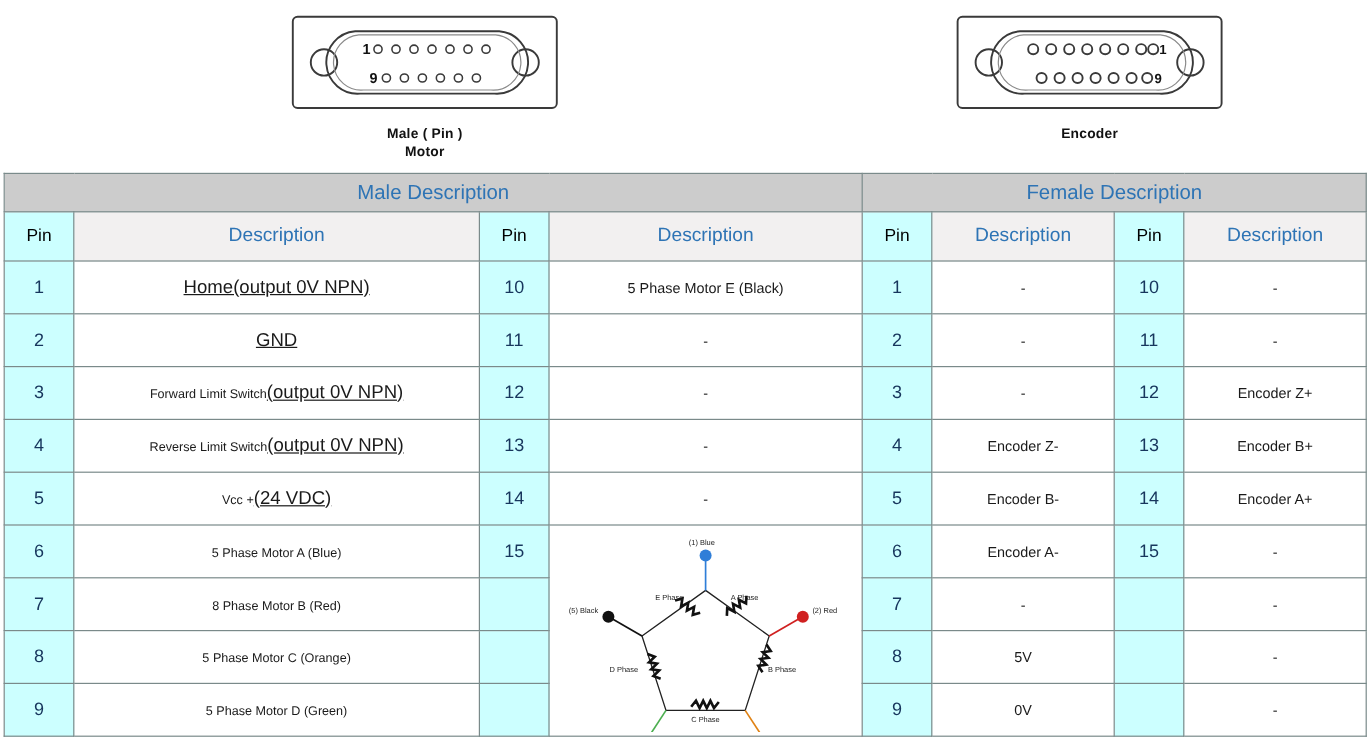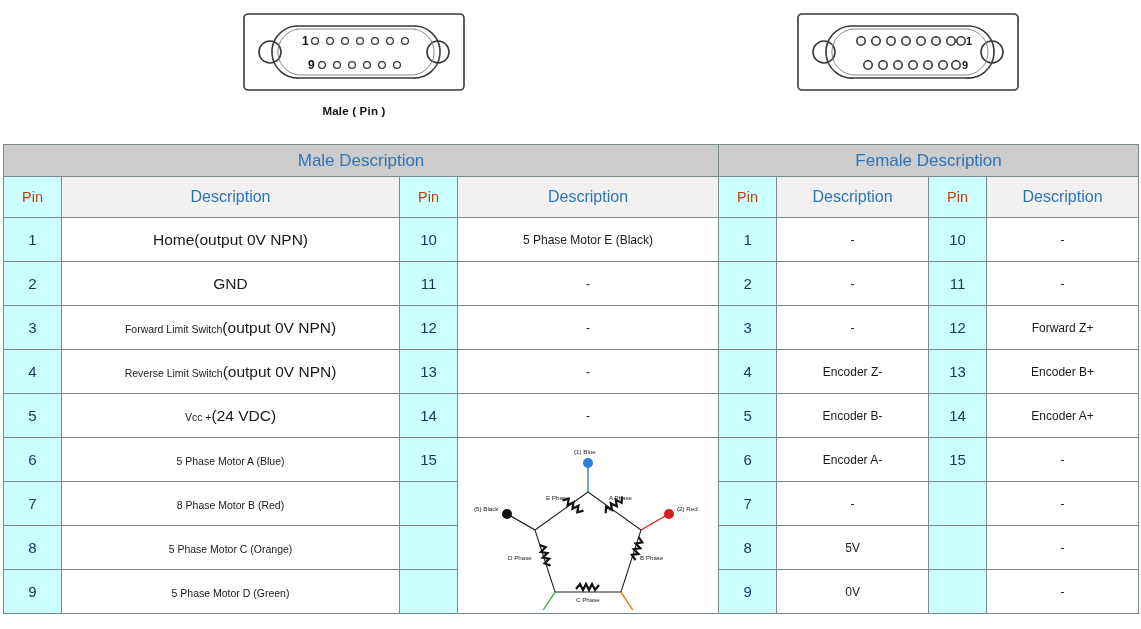--- a/index.html
+++ b/index.html
@@ -47,21 +47,21 @@
   .group-head {
     background: #cccccc;
     color: #2e74b5;
     font-size: 17px;
     height: 32px;
     font-weight: normal;
     border-color: #808080;
   }
   .col-head-pin {
     background: #ccffff;
-    color: #c2410c;
+    color: #000000;
     font-size: 14.5px;
     height: 41px;
     font-weight: normal;
   }
   .col-head-desc {
     background: #f2f0f0;
     color: #2e74b5;
     font-size: 16px;
     height: 41px;
     font-weight: normal;
@@ -74,21 +74,21 @@
     height: 44px;
   }
   .cell-desc {
     background: #ffffff;
     color: #1a1a1a;
     font-size: 12px;
     height: 44px;
     padding: 0 6px;
   }
   .sm { font-size: 10.5px; }
-  .lg { font-size: 15.5px; }
+  .lg { font-size: 15.5px; text-decoration: underline; }
 
   
   .diagram-cell {
     background: #ffffff;
     padding: 0;
     vertical-align: middle;
   }
   .diagram-wrap {
     width: 100%;
     display: flex;
@@ -122,20 +122,21 @@
         <text x="70" y="61" font-family="Liberation Sans, sans-serif" font-size="12" font-weight="bold" fill="#111">9</text>
         <circle cx="84" cy="57" r="3.4" fill="#fff" stroke="#3a3a3a" stroke-width="1.3"></circle>
         <circle cx="99" cy="57" r="3.4" fill="#fff" stroke="#3a3a3a" stroke-width="1.3"></circle>
         <circle cx="114" cy="57" r="3.4" fill="#fff" stroke="#3a3a3a" stroke-width="1.3"></circle>
         <circle cx="129" cy="57" r="3.4" fill="#fff" stroke="#3a3a3a" stroke-width="1.3"></circle>
         <circle cx="144" cy="57" r="3.4" fill="#fff" stroke="#3a3a3a" stroke-width="1.3"></circle>
         <circle cx="159" cy="57" r="3.4" fill="#fff" stroke="#3a3a3a" stroke-width="1.3"></circle>
       </svg>
       <div class="conn-caption">
         <div>Male ( Pin )</div>
+        <div>Motor</div>
       </div>
     </div>
 
     <div class="conn-block conn-female">
       <svg width="232" height="88" viewBox="0 0 232 88">
         <path d="M10 6 H222 A4 4 0 0 1 226 10 V78 A4 4 0 0 1 222 82 H10 A4 4 0 0 1 6 78 V10 A4 4 0 0 1 10 6 Z" fill="#ffffff" stroke="#3a3a3a" stroke-width="1.6"></path>
         <circle cx="32" cy="44" r="11" fill="#ffffff" stroke="#3a3a3a" stroke-width="1.6"></circle>
         <circle cx="200" cy="44" r="11" fill="#ffffff" stroke="#3a3a3a" stroke-width="1.6"></circle>
         <path d="M58 18 H178 A7 7 0 0 1 174 70 H62 A7 7 0 0 1 58 18 Z" fill="none" stroke="#3a3a3a" stroke-width="1.6"></path>
         <path d="M61 21 H175 A5 5 0 0 1 171 67 H65 A5 5 0 0 1 61 21 Z" fill="none" stroke="#8a8a8a" stroke-width="1"></path>
@@ -151,20 +152,21 @@
         <circle cx="76" cy="57" r="4.2" fill="#ffffff" stroke="#3a3a3a" stroke-width="1.6"></circle>
         <circle cx="91" cy="57" r="4.2" fill="#ffffff" stroke="#3a3a3a" stroke-width="1.6"></circle>
         <circle cx="106" cy="57" r="4.2" fill="#ffffff" stroke="#3a3a3a" stroke-width="1.6"></circle>
         <circle cx="121" cy="57" r="4.2" fill="#ffffff" stroke="#3a3a3a" stroke-width="1.6"></circle>
         <circle cx="136" cy="57" r="4.2" fill="#ffffff" stroke="#3a3a3a" stroke-width="1.6"></circle>
         <circle cx="151" cy="57" r="4.2" fill="#ffffff" stroke="#3a3a3a" stroke-width="1.6"></circle>
         <circle cx="164" cy="57" r="4.2" fill="#ffffff" stroke="#3a3a3a" stroke-width="1.6"></circle>
         <text x="170" y="61" font-family="Liberation Sans, sans-serif" font-size="11" font-weight="bold" fill="#111">9</text>
       </svg>
       <div class="conn-caption">
+        <div>Encoder</div>
       </div>
     </div>
   </div>
 
   <table class="pin-table">
     <colgroup>
       <col style="width:58px">
       <col style="width:338px">
       <col style="width:58px">
       <col style="width:261px">
@@ -216,21 +218,21 @@
       </tr>
 
       <tr>
         <td class="cell-pin">3</td>
         <td class="cell-desc"><span class="sm">Forward Limit Switch</span><span class="lg">(output 0V NPN)</span></td>
         <td class="cell-pin">12</td>
         <td class="cell-desc">-</td>
         <td class="cell-pin">3</td>
         <td class="cell-desc">-</td>
         <td class="cell-pin">12</td>
-        <td class="cell-desc">Forward Z+</td>
+        <td class="cell-desc">Encoder Z+</td>
       </tr>
 
       <tr>
         <td class="cell-pin">4</td>
         <td class="cell-desc"><span class="sm">Reverse Limit Switch</span><span class="lg">(output 0V NPN)</span></td>
         <td class="cell-pin">13</td>
         <td class="cell-desc">-</td>
         <td class="cell-pin">4</td>
         <td class="cell-desc">Encoder Z-</td>
         <td class="cell-pin">13</td>

